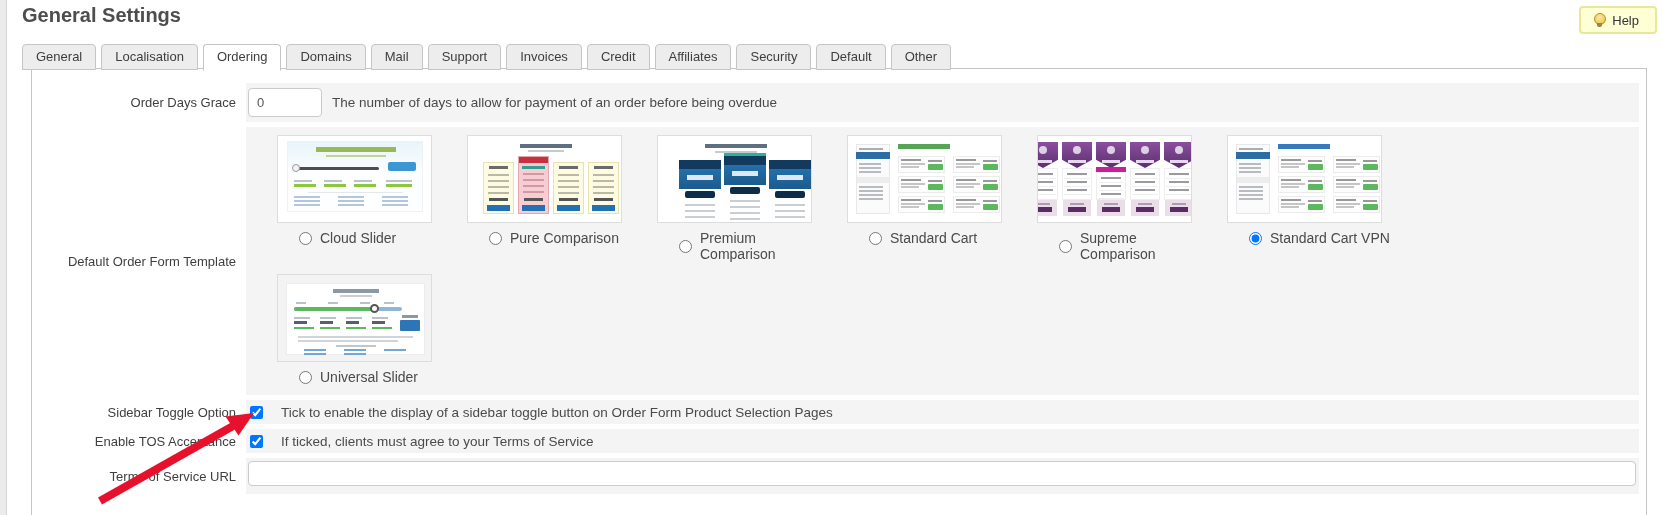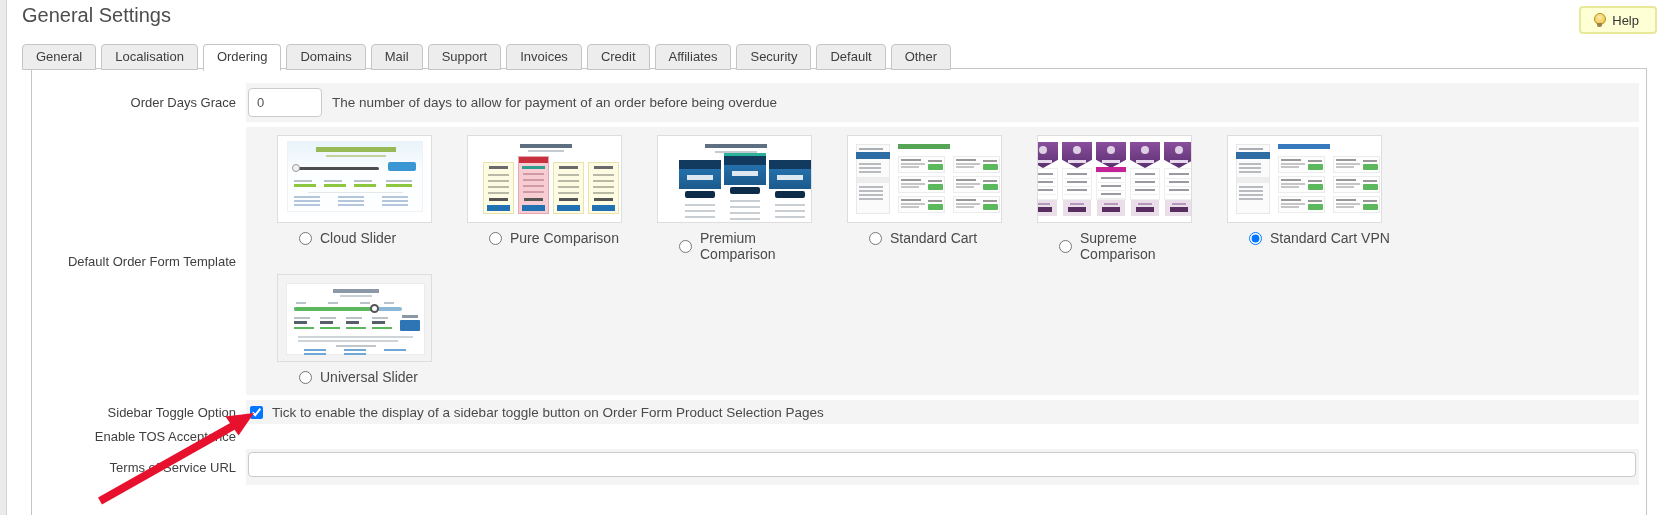--- a/index.html
+++ b/index.html
@@ -5,21 +5,21 @@
   * { box-sizing: border-box; margin: 0; padding: 0; }
   html,body { width:1662px; height:515px; }
   body {
     font-family: "Liberation Sans", sans-serif;
     background:#fff; color:#454545;
     position:relative; overflow:hidden;
   }
   .left-strip { position:absolute; left:0; top:0; width:7px; height:515px;
     background:#ebebeb; border-right:1px solid #d5d5d5; }
   .page-title { position:absolute; left:22px; top:4px; font-size:20px;
-    font-weight:400; color:#4d4d4d; }
+    font-weight:700; color:#4d4d4d; }
   .help-btn { position:absolute; right:5px; top:6px; height:28px;
     background:#ffffd5; border:2px solid #e8e89a; border-radius:4px;
     padding:0 16px 0 12px; font-size:13px; color:#333;
     display:flex; align-items:center; gap:7px; cursor:pointer; }
   .bulb { position:relative; width:12px; height:15px; display:inline-block; }
   .bulb::before { content:""; position:absolute; left:1px; top:0; width:10px; height:10px;
     border-radius:50%; background:radial-gradient(circle at 45% 35%, #fdeaa8, #f3cf62 60%, #d9a92f);
     border:1px solid #b98f1f; }
   .bulb::after { content:""; position:absolute; left:3.5px; top:10px; width:5px; height:4px;
     background:#9c814c; border-radius:0 0 2px 2px; }
@@ -38,21 +38,21 @@
     color:#555; padding:0 8px; font-family:"Liberation Sans", sans-serif; }
   .grace-input { width:74px; height:29px; margin-left:2px; }
   .inline-desc { margin-left:10px; }
   .options-wrap { padding:8px 0 10px 13px; display:flex; flex-wrap:wrap; width:1200px; row-gap:12px; }
   .opt { width:190px; }
   .thumb { width:155px; height:88px; margin-left:18px; background:#fff;
     border:1px solid #ddd; position:relative; overflow:hidden; }
   .opt-label { margin:7px 0 0 40px; display:flex; align-items:center; gap:8px;
     font-size:14px; color:#4a4a4a; }
   .opt-label input { width:13px; height:13px; }
-  .check-row { height:24px; display:flex; align-items:center; gap:9px; padding-left:4px; }
+  .check-row { height:24px; display:flex; align-items:center; gap:18px; padding-left:4px; }
   .check-row input { width:13px; height:13px; }
   .url-row { padding:3px 3px 8px 2px; }
   .url-input { display:block; width:100%; height:25px; }
   .url-desc { margin:6px 0 0 1px; }
   .arrow-svg { position:absolute; left:0; top:0; width:1662px; height:515px;
     pointer-events:none; z-index:10; }
   .arrow-line { stroke:var(--arrow-red,#e8112d); }
   .arrow-head { fill:var(--arrow-red,#e8112d); }
 </style>
 </head>
@@ -441,20 +441,24 @@
   <div class="row">
     <div class="row-label">Sidebar Toggle Option</div>
     <div class="row-field check-row">
       <input type="checkbox" id="cb-sidebar" checked="" style="">
       <span>Tick to enable the display of a sidebar toggle button on Order Form Product Selection Pages</span>
     </div>
   </div>
 
   <div class="row">
     <div class="row-label">Enable TOS Acceptance</div>
+    <div class="row-field check-row">
+      <input type="checkbox" id="cb-tos" checked="" style="">
+      <span>If ticked, clients must agree to your Terms of Service</span>
+    </div>
   </div>
 
   <div class="row">
     <div class="row-label">Terms of Service URL</div>
     <div class="row-field url-row">
       <input class="ti url-input" type="text" value="" style="">
     </div>
   </div>
 
 </div>

